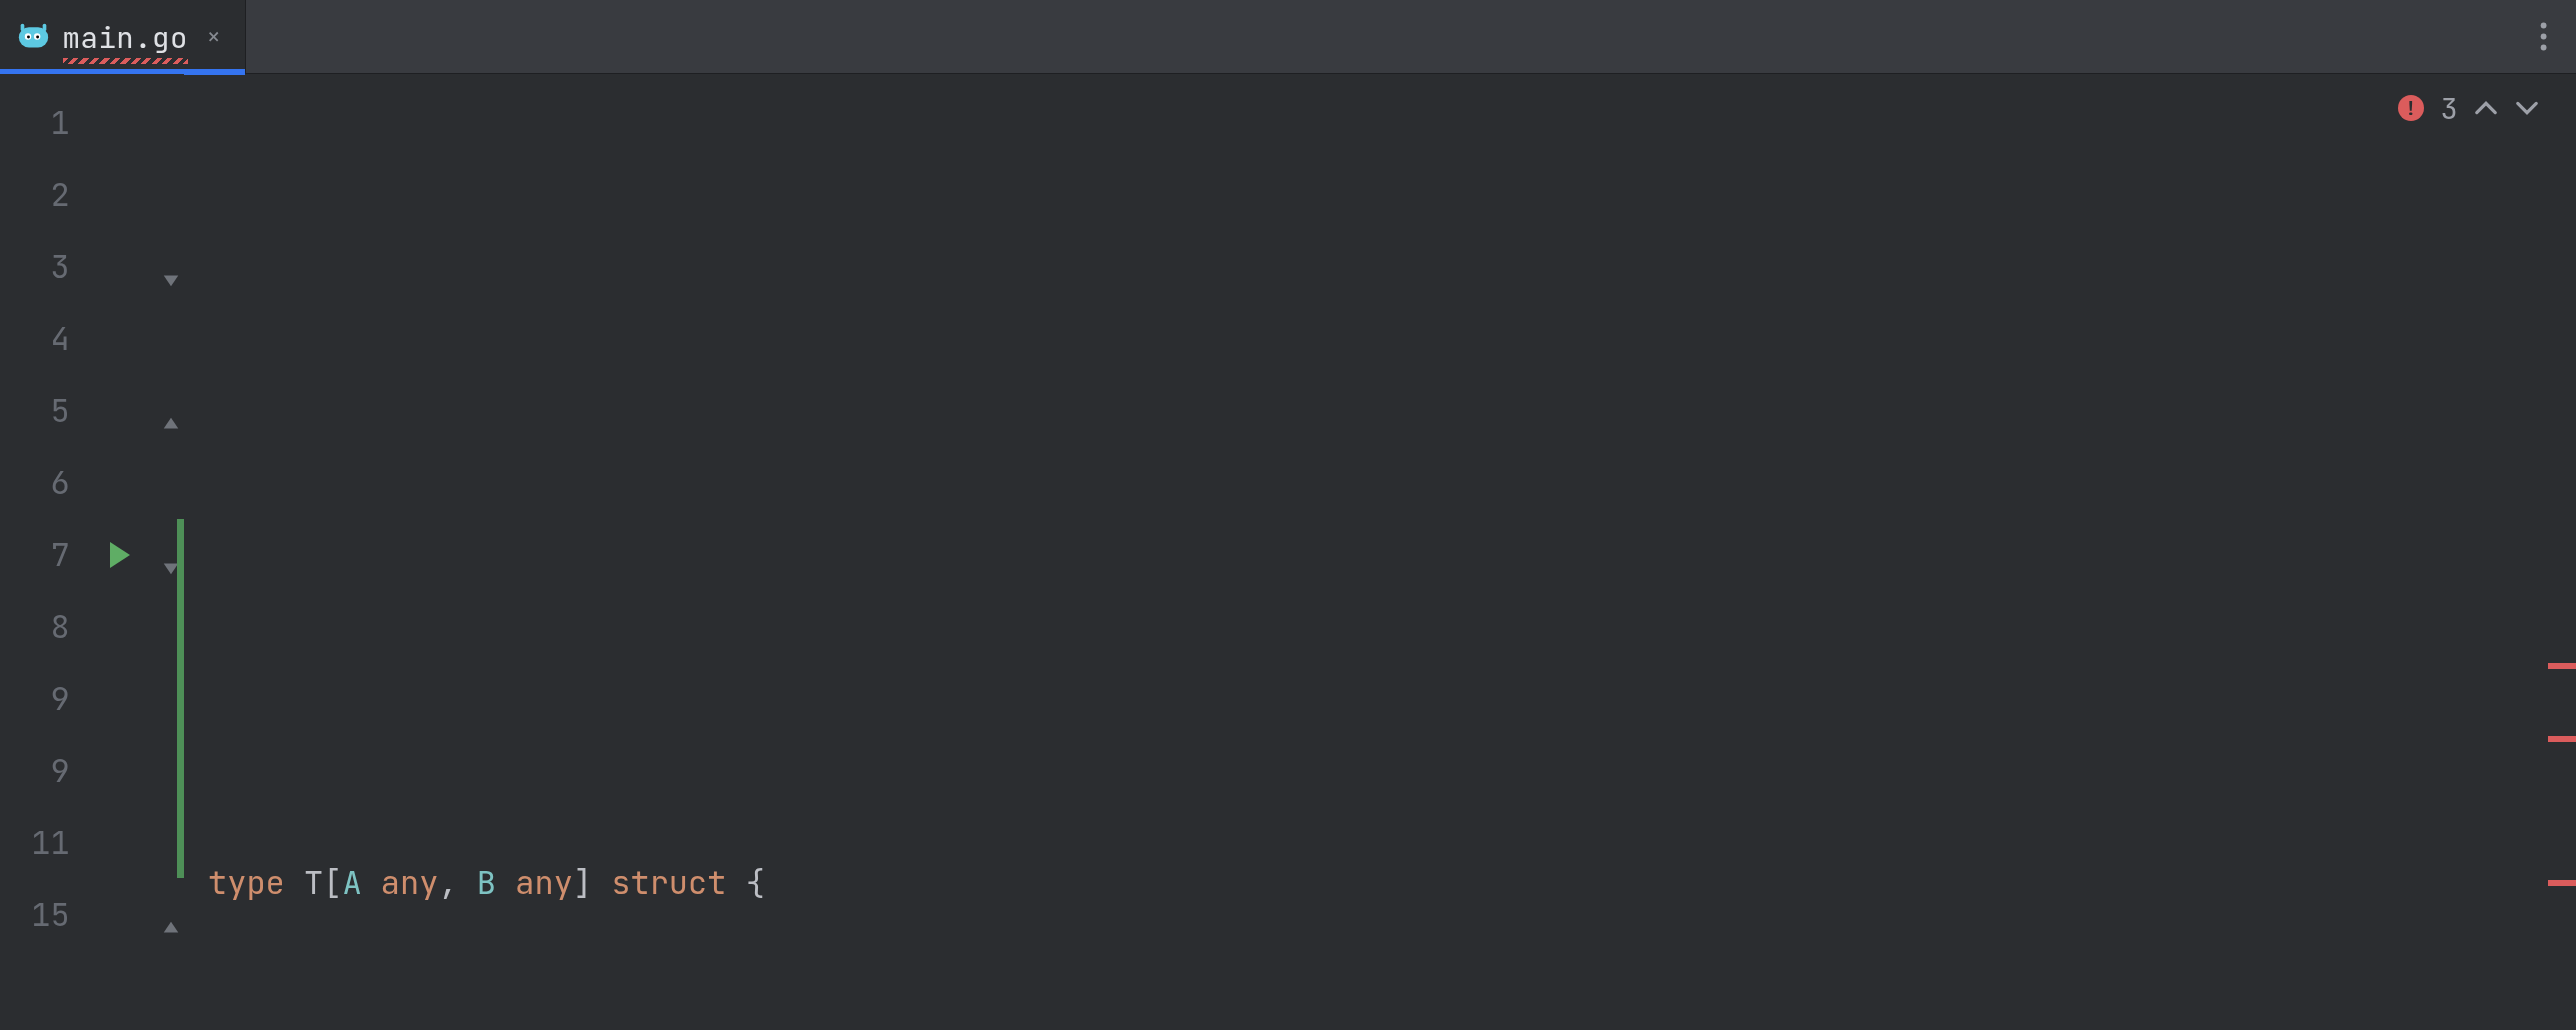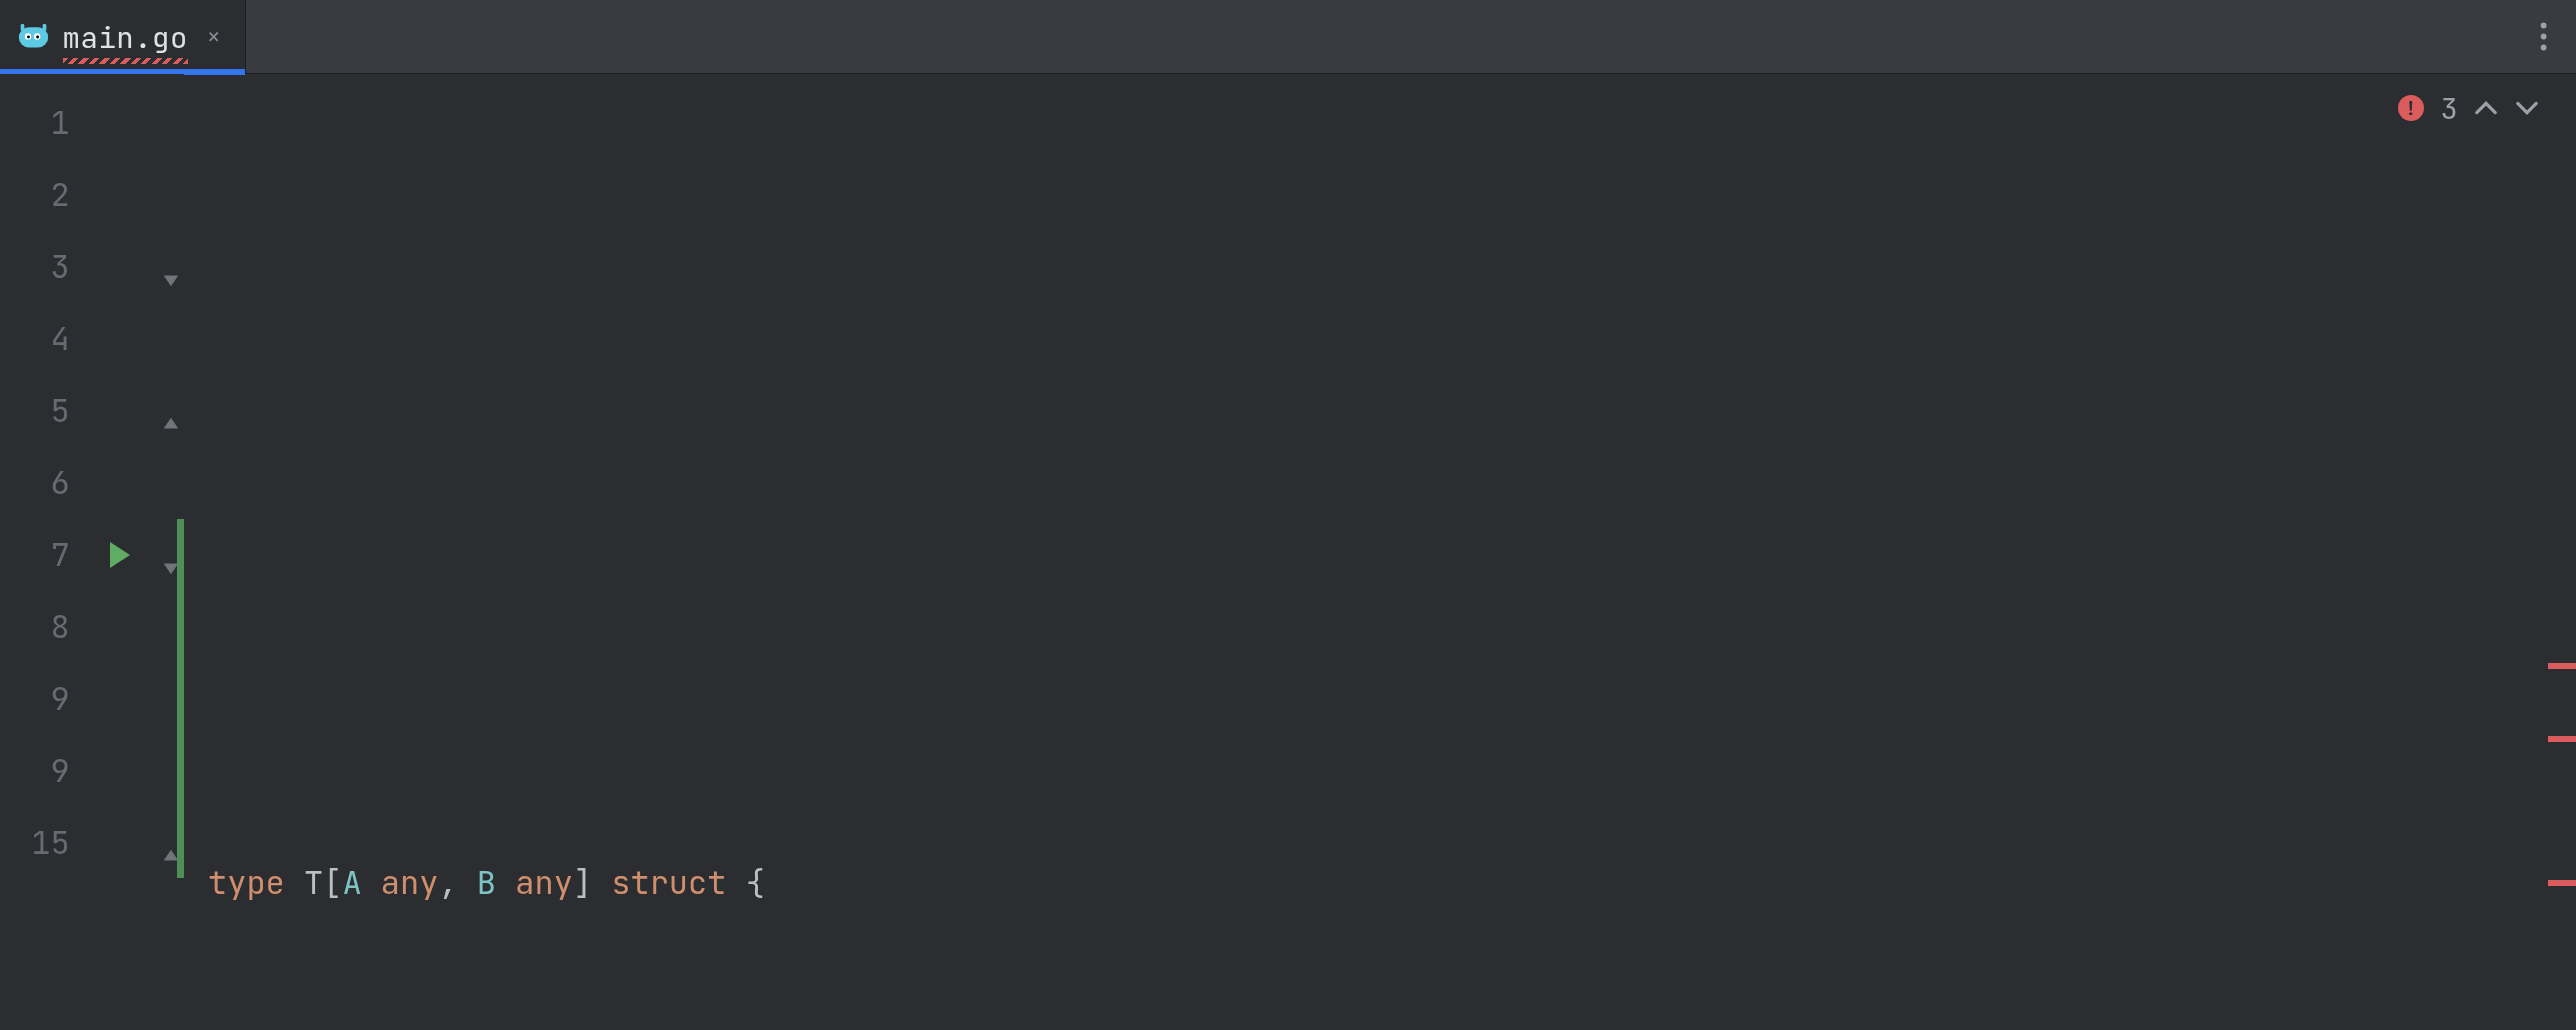--- a/index.html
+++ b/index.html
@@ -238,20 +238,23 @@
     <div class="row">
         <span class="ln">8</span>
       </div>
     <div class="row">
         <span class="ln">9</span>
       </div>
     <div class="row">
         <span class="ln">9</span>
       </div>
     <div class="row">
+        <span class="ln">11</span>
+      </div>
+    <div class="row">
       <span class="ln">15</span>
       <span class="fold">
         <svg viewBox="0 0 22 22">
             <path d="M3 16h16L11 4z" fill="#6f737a"></path>
           </svg>
       </span>
     </div>
   </div>
 
   <div class="code">

